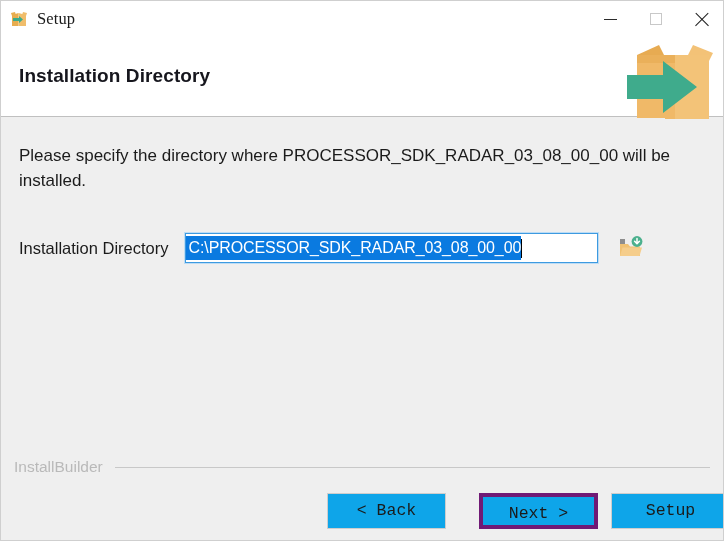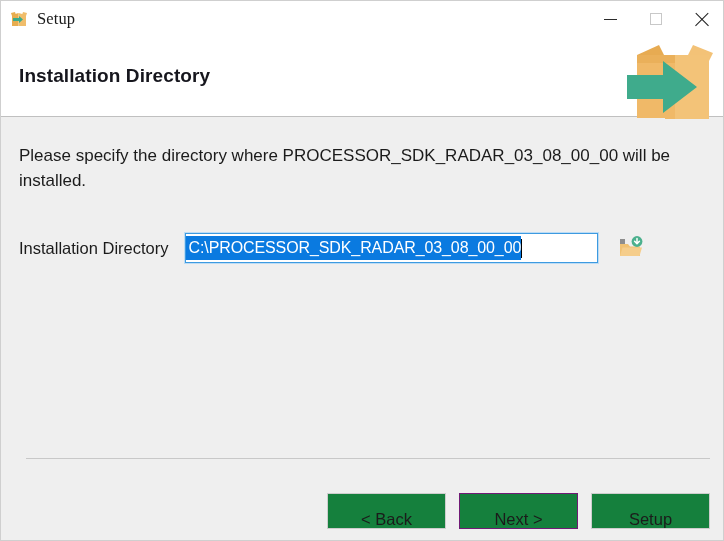--- a/index.html
+++ b/index.html
@@ -219,32 +219,33 @@
   .buttons {
     position: absolute;
     left: 326px;
     top: 375px;
     display: flex;
   }
   .btn {
     width: 119px;
     height: 36px;
     box-sizing: border-box;
-    background: #15803d;
+    background: #0ea5e9;
     border: 1px solid #cdcdcd;
-    font-family: Liberation Sans, sans-serif;
+    font-family: Liberation Mono, monospace;
     font-size: 16.5px;
     color: #1b1b1b;
     margin-right: 13px;
-    padding: 8px;
+    padding: 0;
     line-height: 34px;
     text-align: center;
   }
   .btn.default {
-    border: 1px solid #701a75;
+    border: 4px solid #701a75;
+    margin-left: 20px;
   }
 
   
   .watermark {
     position: absolute;
     left: 530px;
     top: 506px;
     font-size: 17px;
     color: rgba(120,120,120,0.45);
     white-space: nowrap;
@@ -314,20 +315,21 @@
           <path d="M3 4 L8 4 L8 20 L3 20 Z" fill="#8d8d8d"></path>
           <path d="M3 9 L11 9 L13 11.5 L23 11.5 L23 21 L3 21 Z" fill="#f0c173"></path>
           <path d="M3 21 L5.5 12.5 L25 12.5 L22.5 21 Z" fill="#f5cd8b"></path>
           <circle cx="20" cy="6.5" r="5.4" fill="#4bb08d"></circle>
           <path d="M20 3.4 L20 8.4 M17.6 6.2 L20 8.8 L22.4 6.2" stroke="#ffffff" stroke-width="1.5" fill="none" stroke-linecap="round" stroke-linejoin="round"></path>
         </svg>
       </button>
     </div>
 
     <div class="footer-brand">
+      <span class="brand-text">InstallBuilder</span>
       <span class="brand-rule"></span>
     </div>
 
     <div class="buttons">
       <button class="btn">&lt; Back</button>
       <button class="btn default">Next &gt;</button>
       <button class="btn">Setup</button>
     </div>
 
   </div>

